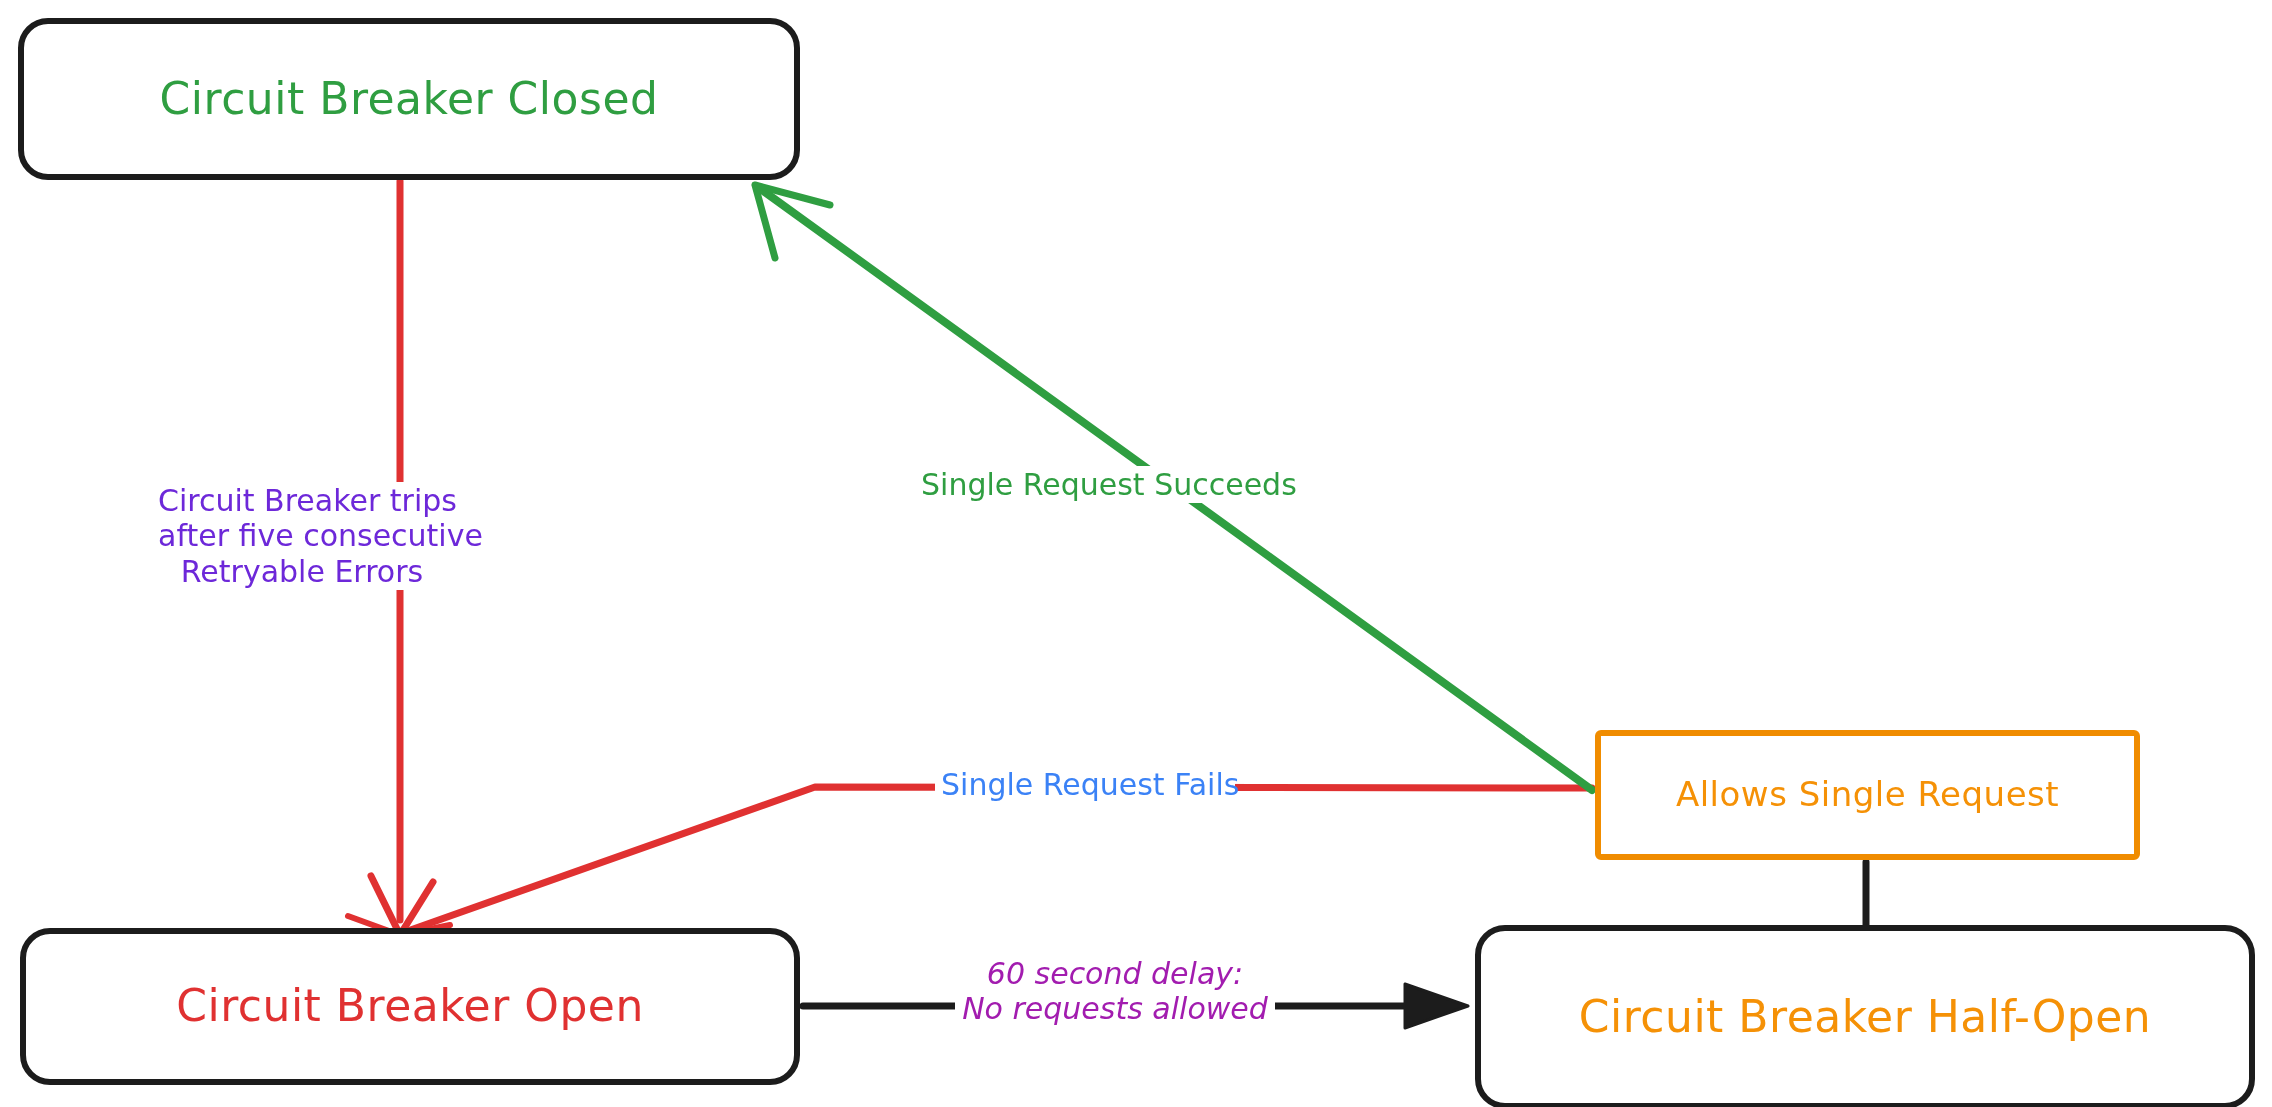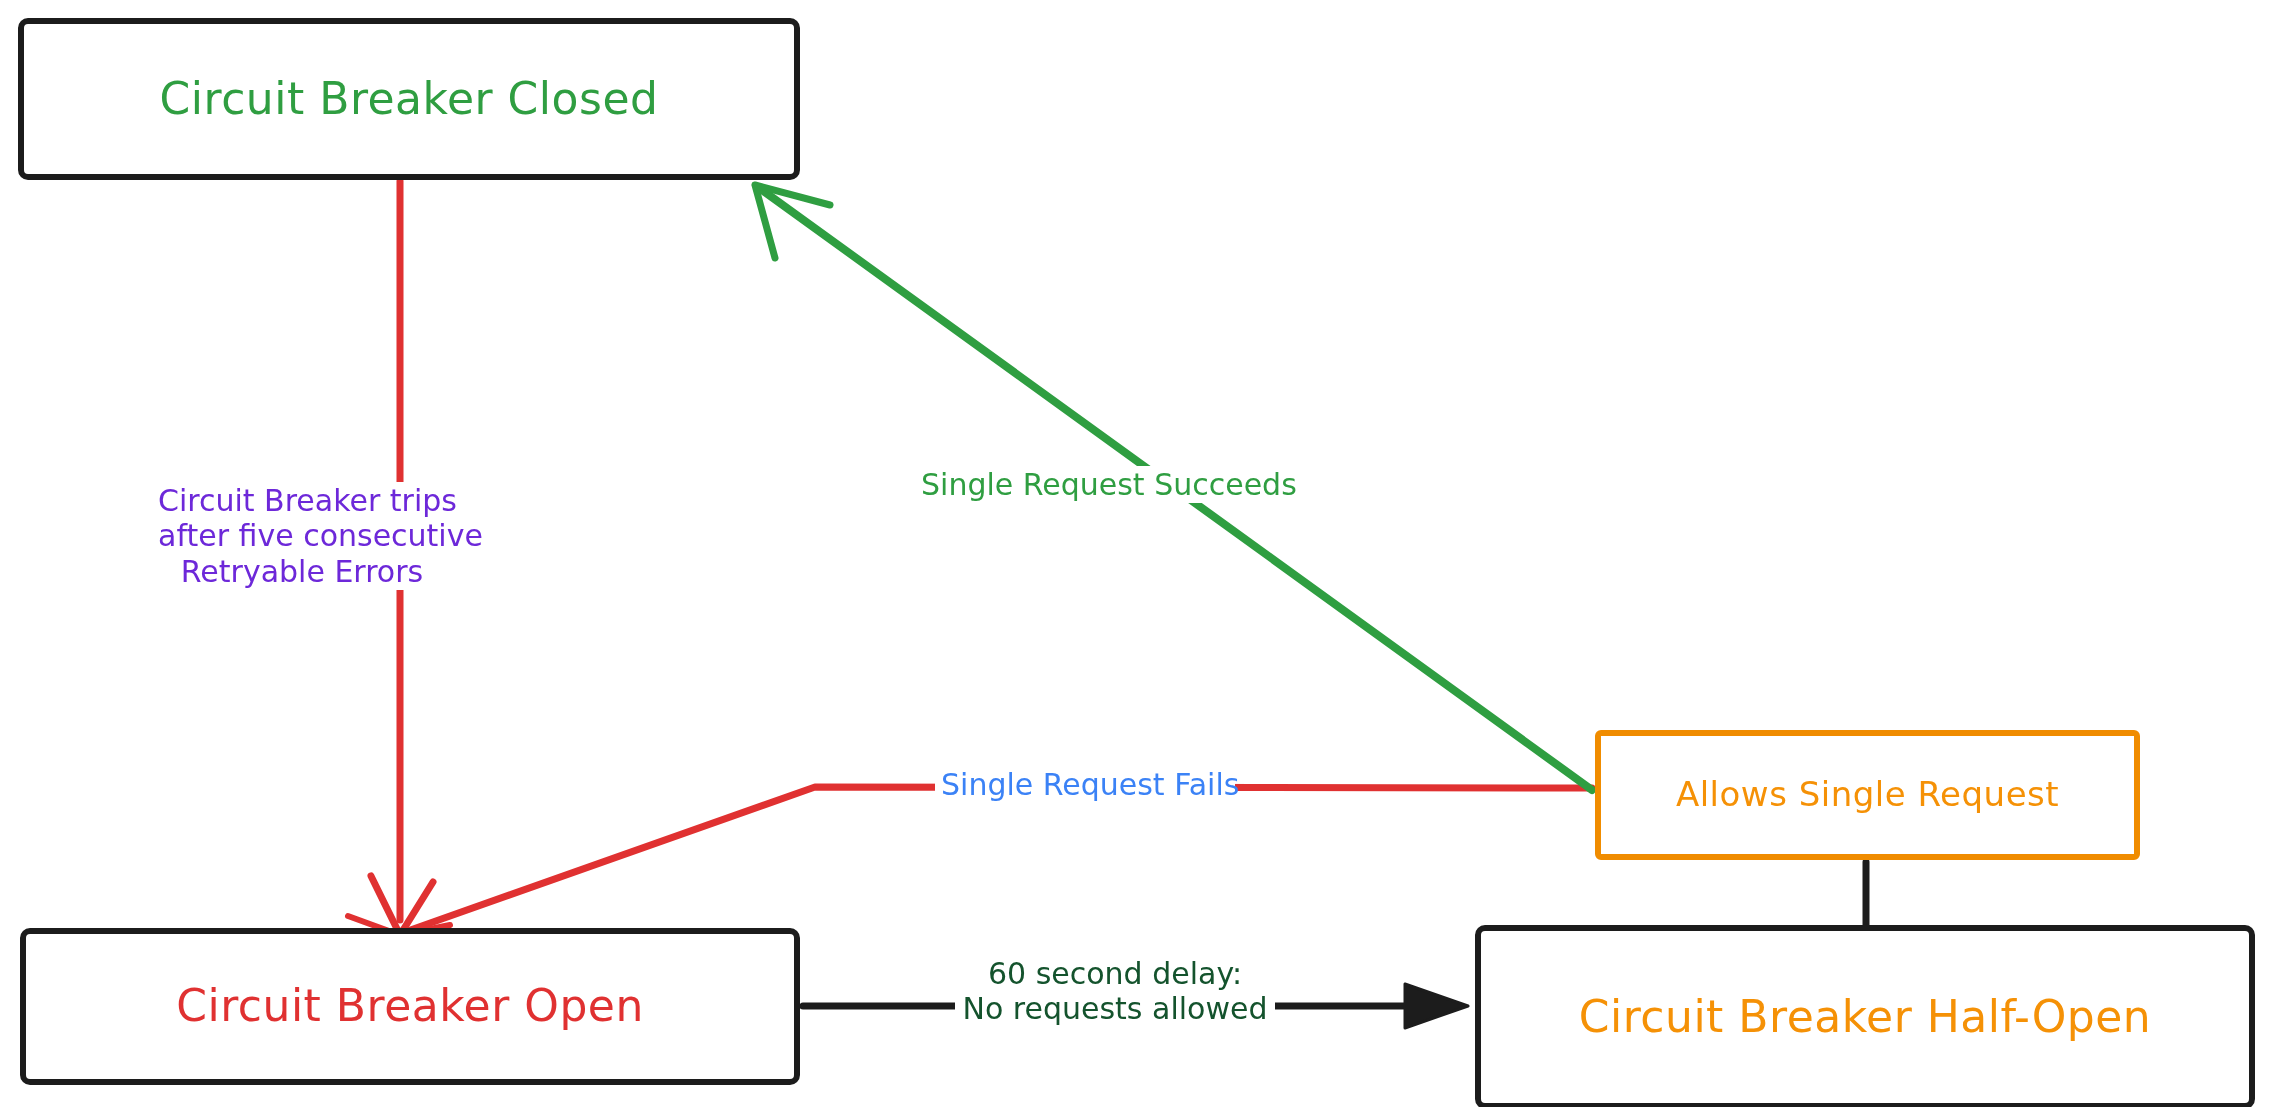--- a/index.html
+++ b/index.html
@@ -29,21 +29,21 @@
     position: absolute;
     box-sizing: border-box;
     background: #ffffff;
     display: flex;
     align-items: center;
     justify-content: center;
     text-align: center;
   }
   .node-black {
     border: 6px solid #1c1c1c;
-    border-radius: 10px;
+    border-radius: 30px;
   }
   .node-orange-border {
     border: 6px solid #f08c00;
     border-radius: 6px;
   }
   .node-label {
     font-family: "DejaVu Sans", sans-serif;
     font-weight: 400;
     letter-spacing: 0.5px;
     line-height: 1.05;
@@ -67,21 +67,21 @@
     text-align: center;
     background: #ffffff;
     white-space: nowrap;
     padding: 1px 6px;
     box-sizing: border-box;
   }
   .edge-label .line { display: block; }
   #label-trips          { color: #6d28d9; left: 152px;  top: 482px;  width: 300px; }
   #label-succeeds       { color: #2f9e41; left: 915px;  top: 466px;  width: 350px; }
   #label-fails          { color: #3b82f6; left: 935px;  top: 766px;  width: 300px; }
-  #label-delay          { color: #14532d; left: 955px;  top: 955px;  width: 320px; }
+  #label-delay          { color: #a21caf; left: 955px;  top: 955px;  width: 320px; font-style: italic; }
 </style>
 </head>
 <body>
 
 <div id="diagram-root">
 
   <svg id="edge-layer" viewBox="0 0 2272 1107" xmlns="http://www.w3.org/2000/svg">
 
     <g>
       <path d="M 400 181 L 400 920" stroke="#e03131" stroke-width="7" fill="none" stroke-linecap="round"></path>

